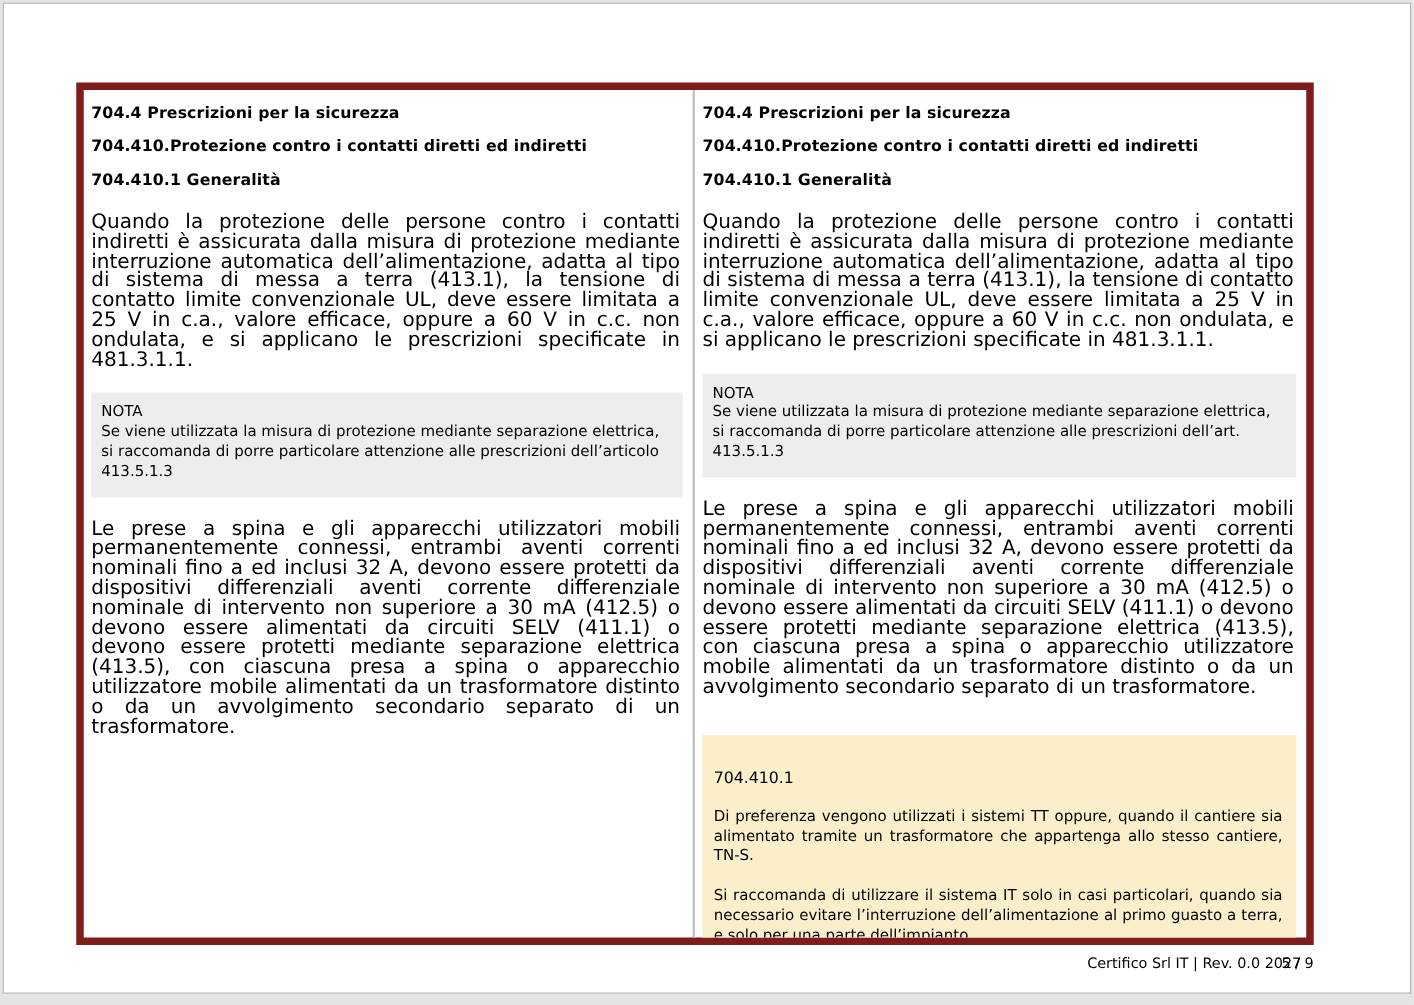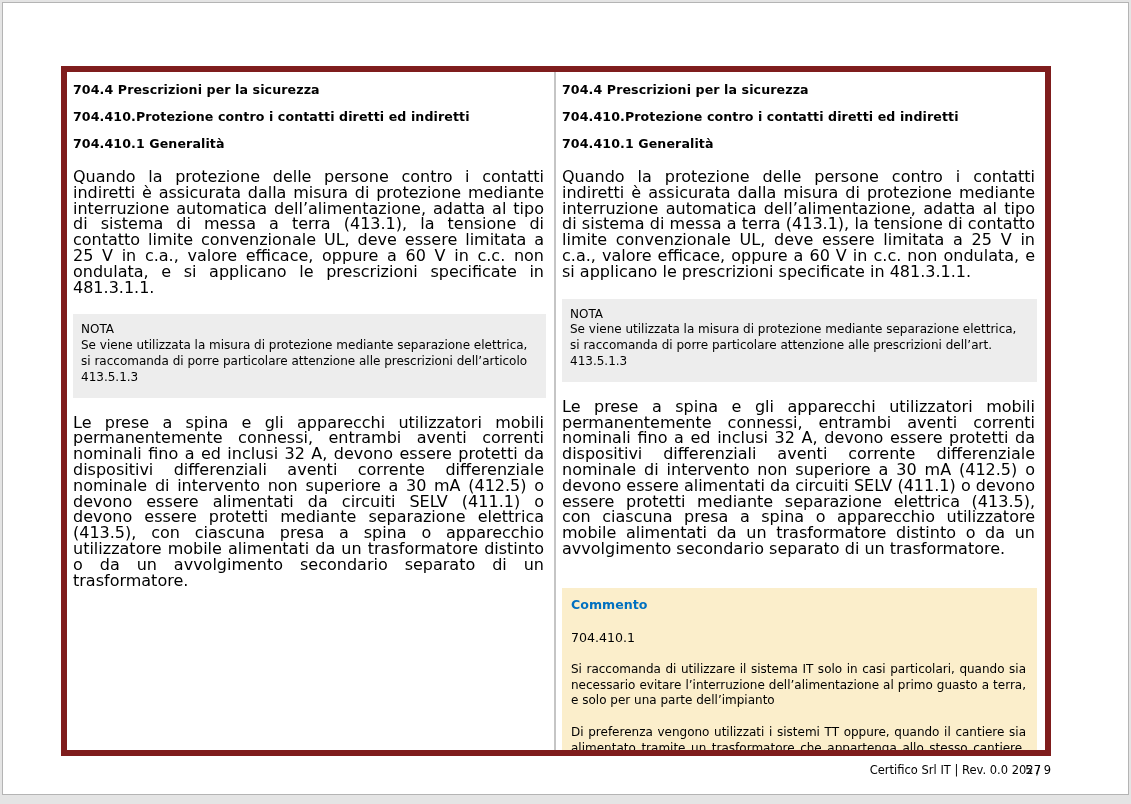--- a/index.html
+++ b/index.html
@@ -148,24 +148,23 @@
         <div class="para">Quando la protezione delle persone contro i contatti indiretti è assicurata dalla misura di protezione mediante interruzione automatica dell’alimentazione, adatta al tipo di sistema di messa a terra (413.1), la tensione di contatto limite convenzionale UL, deve essere limitata a 25 V in c.a., valore efficace, oppure a 60 V in c.c. non ondulata, e si applicano le prescrizioni specificate in 481.3.1.1.</div>
 
         <div class="nota-box">
           <span class="nota-label">NOTA</span>
           <span>Se viene utilizzata la misura di protezione mediante separazione elettrica, si raccomanda di porre particolare attenzione alle prescrizioni dell’art. 413.5.1.3</span>
         </div>
 
         <div class="para">Le prese a spina e gli apparecchi utilizzatori mobili permanentemente connessi, entrambi aventi correnti nominali fino a ed inclusi 32 A, devono essere protetti da dispositivi differenziali aventi corrente differenziale nominale di intervento non superiore a 30 mA (412.5) o devono essere alimentati da circuiti SELV (411.1) o devono essere protetti mediante separazione elettrica (413.5), con ciascuna presa a spina o apparecchio utilizzatore mobile alimentati da un trasformatore distinto o da un avvolgimento secondario separato di un trasformatore.</div>
 
         <div class="commento-box">
-          <div class="commento-title">Commento</div>
           <div class="commento-section">704.410.1</div>
+          <div class="commento-para">Di preferenza vengono utilizzati i sistemi TT oppure, quando il cantiere sia alimentato tramite un trasformatore che appartenga allo stesso cantiere, TN-S.</div>
           <div class="commento-para">Si raccomanda di utilizzare il sistema IT solo in casi particolari, quando sia necessario evitare l’interruzione dell’alimentazione al primo guasto a terra, e solo per una parte dell’impianto</div>
-          <div class="commento-para">Di preferenza vengono utilizzati i sistemi TT oppure, quando il cantiere sia alimentato tramite un trasformatore che appartenga allo stesso cantiere, TN-S.</div>
         </div>
       </div>
 
     </div>
 
     <div class="doc-footer">
       <span class="page-number">5 / 9</span>
       <span class="footer-credit">Certifico Srl IT | Rev. 0.0 2027</span>
     </div>
 

